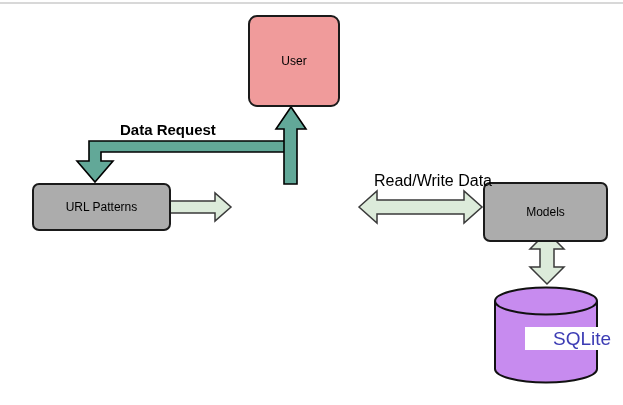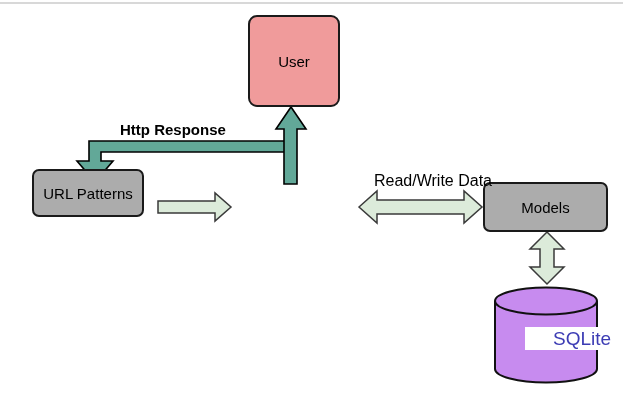--- a/index.html
+++ b/index.html
@@ -18,26 +18,26 @@
   }
   .top-border{position:absolute;left:0;top:2px;width:623px;height:2px;background:var(--top-border);}
   svg.connectors{position:absolute;left:0;top:0;z-index:1;}
   .teal-shape{fill:var(--teal);stroke:#000;stroke-width:1.6;}
   .green-shape{fill:var(--green);stroke:#3a3a3a;stroke-width:1.5;}
   .db-shape{fill:var(--db-purple);stroke:#111;stroke-width:2;}
   .node{
     position:absolute;z-index:2;background:var(--node-gray);
     border:2px solid #1a1a1a;border-radius:7px;
     display:flex;align-items:center;justify-content:center;
-    font-size:15px;line-height:1;box-sizing:border-box;
+    font-size:12px;line-height:1;box-sizing:border-box;
   }
   .node.user{left:248px;top:15px;width:92px;height:92px;background:var(--user-pink);border-radius:9px;}
-  .node.url{left:32px;top:169px;width:112px;height:48px;}
+  .node.url{left:32px;top:183px;width:139px;height:48px;}
   .node.views{left:232px;top:183px;width:126px;height:49px;}
-  .node.models{left:483px;top:182px;width:125px;height:50px;}
+  .node.models{left:483px;top:182px;width:125px;height:60px;}
   .edge-label{position:absolute;z-index:3;white-space:nowrap;}
   .edge-label.bold{font-weight:bold;font-size:15px;}
   .lbl-request{left:120px;top:121px;}
   .lbl-response{left:307px;top:133px;}
   .lbl-readwrite{left:374px;top:172px;width:92px;font-size:16px;text-align:center;}
   .db-label{
     position:absolute;z-index:3;left:525px;top:327px;width:114px;height:23px;
     background:#fff;color:var(--db-text);font-size:19px;line-height:23px;text-align:center;
   }
 </style>
@@ -67,18 +67,18 @@
   <div class="node user">
     <span>User</span>
   </div>
   <div class="node url">
     <span>URL Patterns</span>
   </div>
   <div class="node models">
     <span>Models</span>
   </div>
 
-  <div class="edge-label bold lbl-request">Http Response</div>
+  <div class="edge-label bold lbl-request">Data Request</div>
   <div class="edge-label lbl-readwrite">Read/Write Data</div>
 
   <div class="db-label">SQLite</div>
 
 </div>
 
 </body></html>

